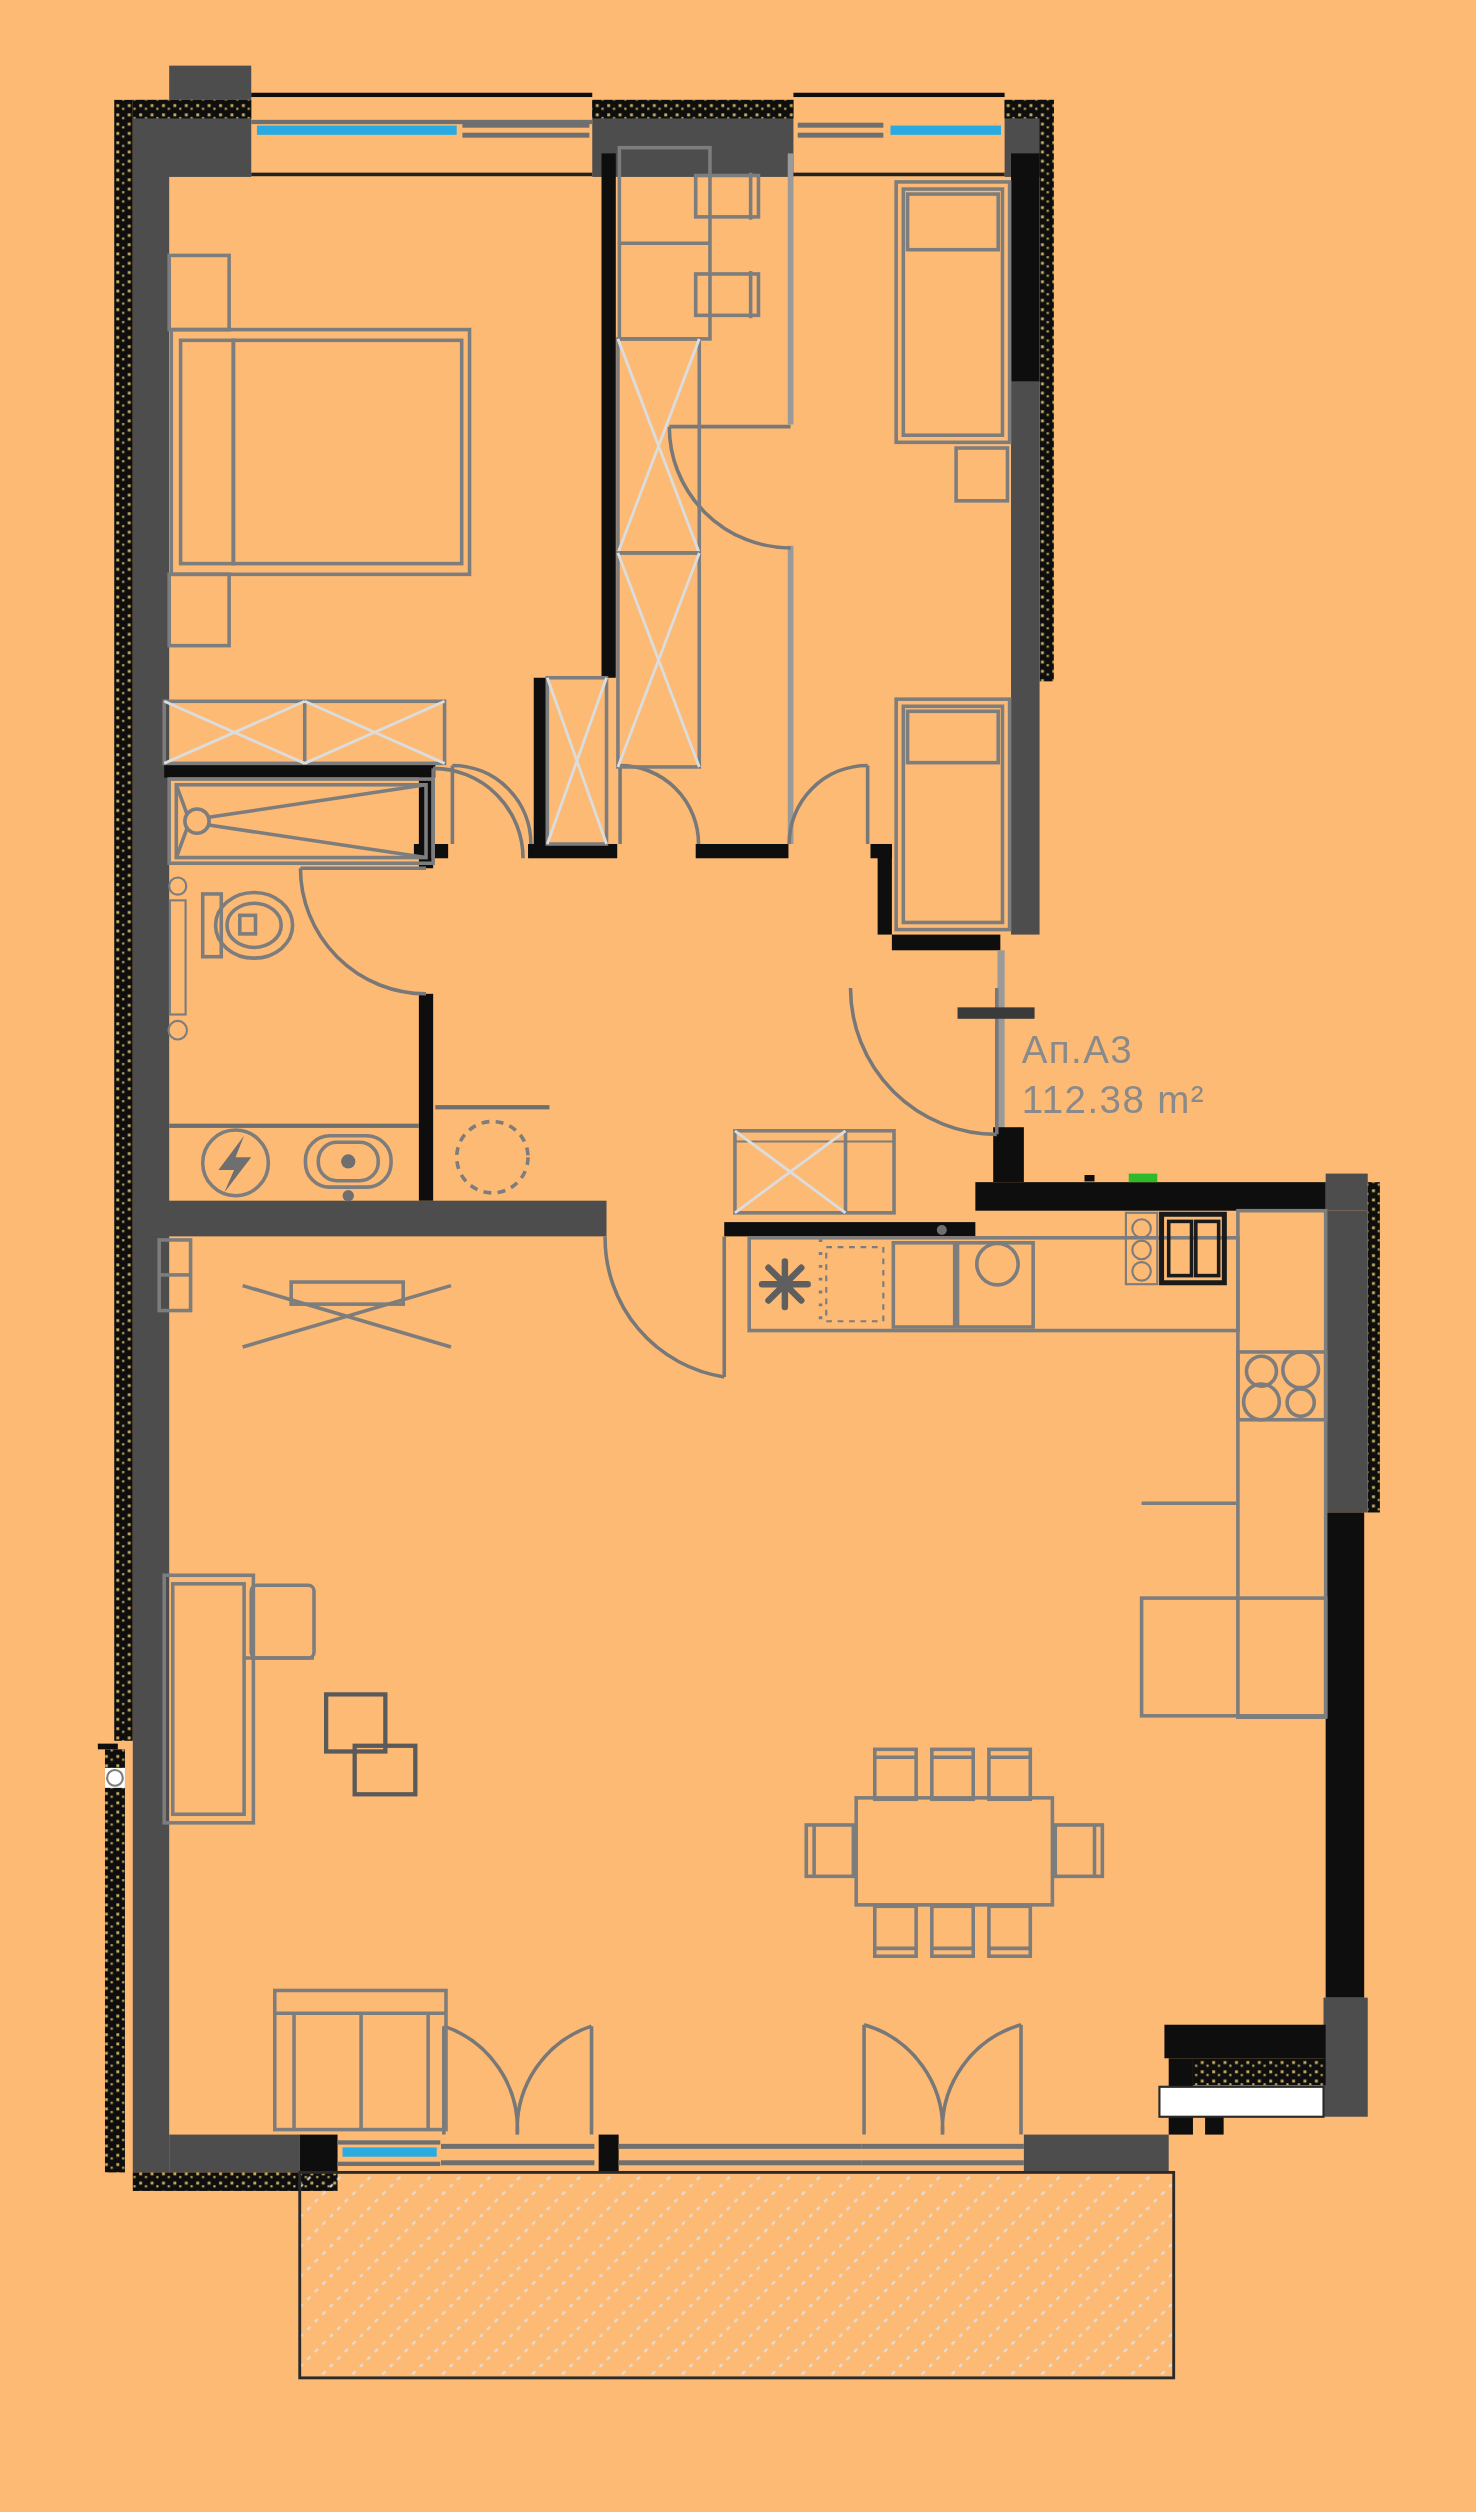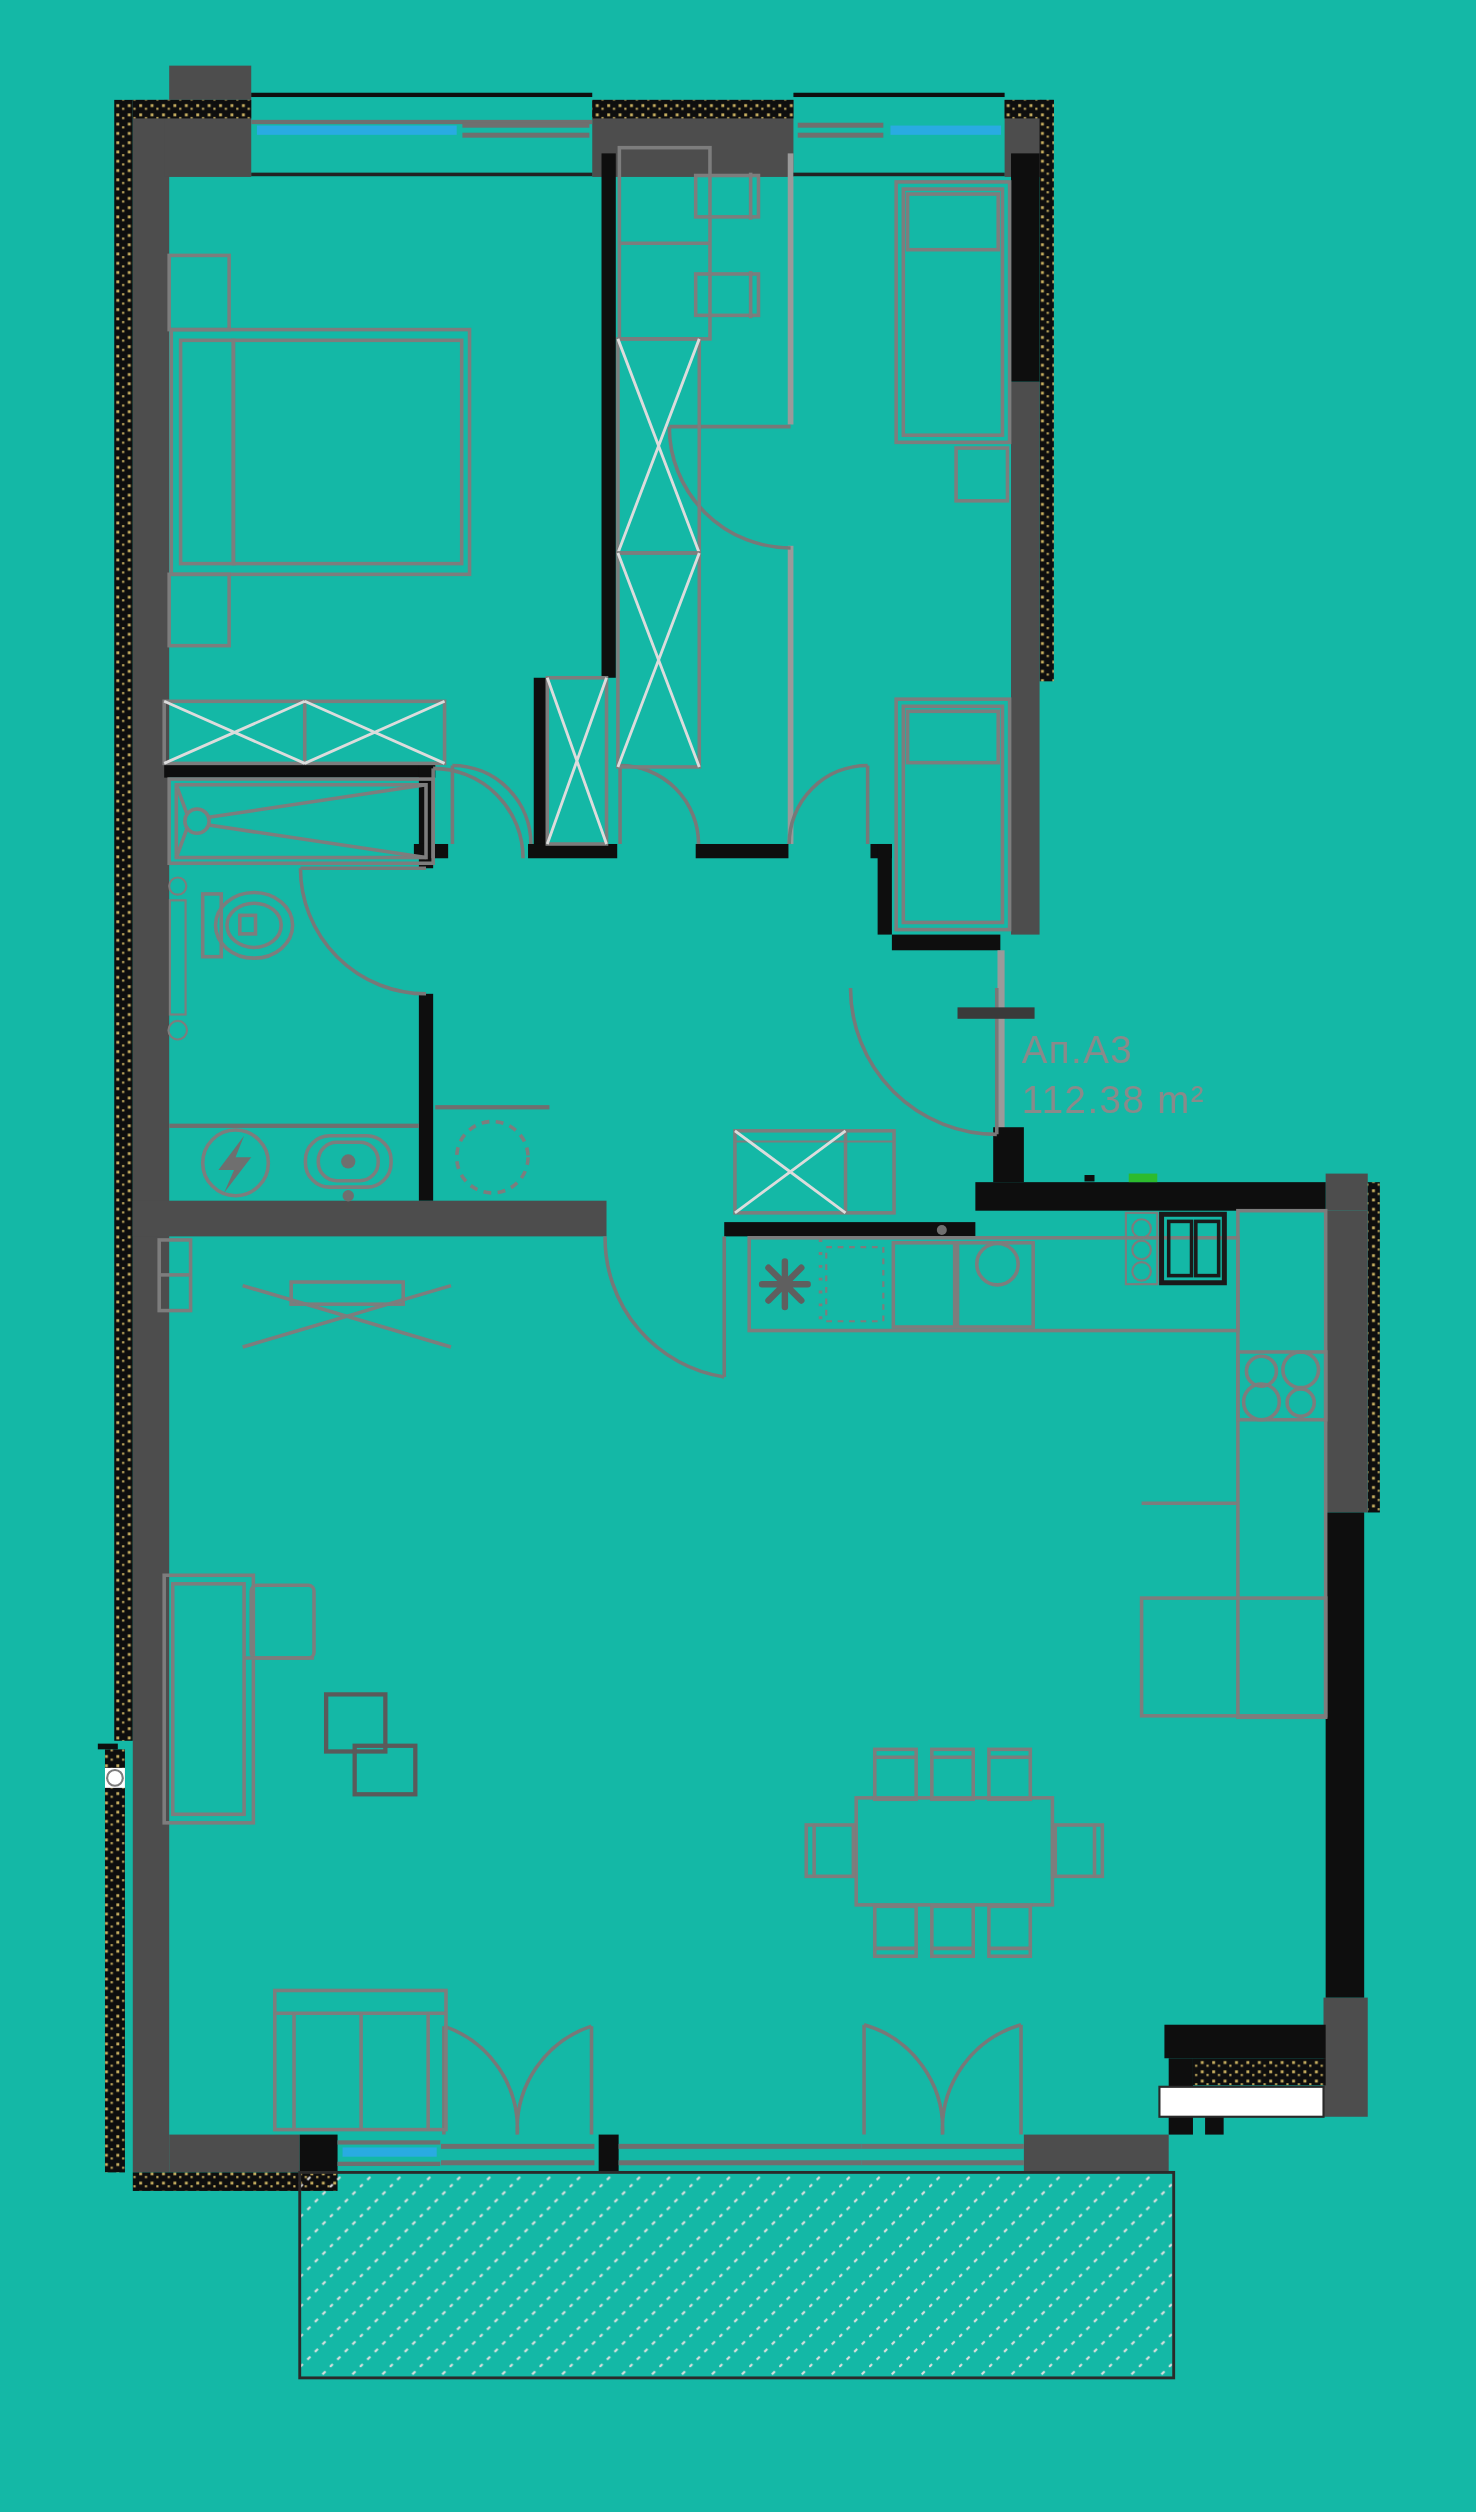--- a/index.html
+++ b/index.html
@@ -1,21 +1,21 @@
 <!DOCTYPE html>
 <html style="--wall-dark: #4d4d4d; --wall-black: #0e0e0e; --window-blue: #29abe2; --accent-green: #2dbb2d; --insul-gold: #c9b061; --furn: #7d7d7d; --furn-dark: #5a5a5a; --label: #8a8a8a; --hatch-light: #dcdcdc;font-size:11.4px"><head>
 <meta charset="utf-8">
 <style>
   :root{
     --wall-dark:#4d4d4d; --wall-black:#0e0e0e; --window-blue:#29abe2;
     --accent-green:#2dbb2d; --insul-gold:#c9b061; --furn:#7d7d7d;
     --furn-dark:#5a5a5a; --label:#8a8a8a; --hatch-light:#dcdcdc;
   }
   html,body{margin:0;padding:0;background:#ffffff;}
-  .canvas{position:relative;width:1477px;height:2512px;background:#14b8a6;overflow:hidden;
+  .canvas{position:relative;width:1477px;height:2512px;background:#fdba74;overflow:hidden;
           font-family:"Liberation Sans", sans-serif;}
   svg{position:absolute;left:0;top:0;}
   .w-dark{fill:var(--wall-dark);} .w-black{fill:var(--wall-black);}
   .w-thin{fill:#9a9a9a;}
   .glass{fill:var(--window-blue);} .green{fill:var(--accent-green);}
   .frame{fill:#6f6f6f;}
   .furn{fill:none;stroke:var(--furn);stroke-width:5;}
   .furnD{fill:none;stroke:var(--furn-dark);stroke-width:6;}
   .thin{fill:none;stroke:var(--furn);stroke-width:3;}
   .xlite{stroke:var(--hatch-light);stroke-width:4;fill:none;}

